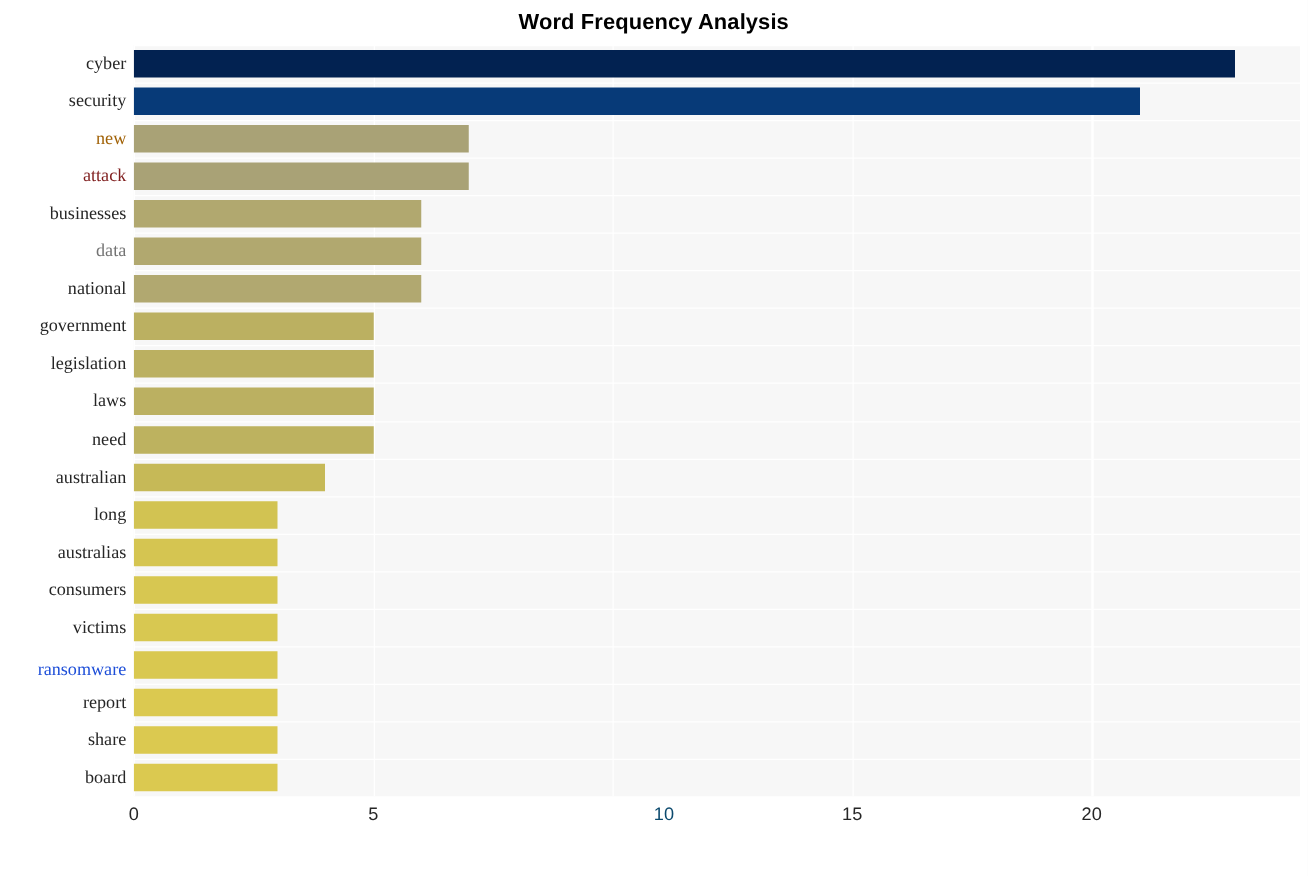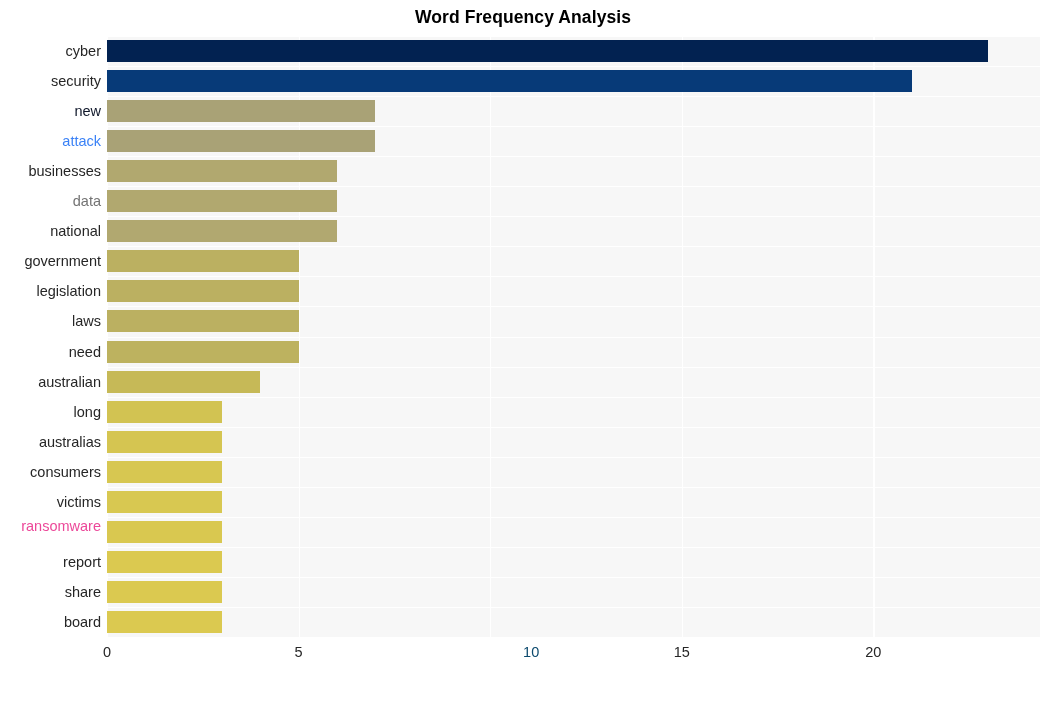--- a/index.html
+++ b/index.html
@@ -80,20 +80,21 @@
   }
   .y-label {
     position: absolute;
     right: 0;
     width: 101px;
     text-align: right;
     font-size: 14.5px;
     color: #262626;
     white-space: nowrap;
     line-height: 1;
+    font-family: Liberation Serif, serif;
   }
 
   
   #x-axis-ticks {
     position: absolute;
     left: 0;
     top: 645px;
     width: 1046px;
     height: 22px;
   }
@@ -174,35 +175,35 @@
         <div class="bar" title="ransomware: 3" style="left: 0px; width: 114.949px; top: 484.825px; background: rgb(217, 200, 80);"></div>
         <div class="bar" title="report: 3" style="left: 0px; width: 114.949px; top: 514.875px; background: rgb(219, 201, 80);"></div>
         <div class="bar" title="share: 3" style="left: 0px; width: 114.949px; top: 544.925px; background: rgb(219, 201, 80);"></div>
         <div class="bar" title="board: 3" style="left: 0px; width: 114.949px; top: 574.975px; background: rgb(219, 201, 80);"></div>
       </div>
   </div>
 
   <div id="y-axis-labels">
       <div class="y-label" style="top: 8.025px; color: rgb(38, 38, 38);">cyber</div>
       <div class="y-label" style="top: 38.075px; color: rgb(38, 38, 38);">security</div>
-      <div class="y-label" style="top: 68.125px; color: #0f172a;">new</div>
-      <div class="y-label" style="top: 98.175px; color: #3b82f6; text-align: right;">attack</div>
+      <div class="y-label" style="top: 68.125px; color: #a16207;">new</div>
+      <div class="y-label" style="top: 98.175px; color: #7f1d1d; text-align: right;">attack</div>
       <div class="y-label" style="top: 128.225px; color: rgb(38, 38, 38);">businesses</div>
       <div class="y-label" style="top: 158.275px; color: #737373;">data</div>
       <div class="y-label" style="top: 188.325px; color: rgb(38, 38, 38);">national</div>
       <div class="y-label" style="top: 218.375px; color: rgb(38, 38, 38);">government</div>
       <div class="y-label" style="top: 248.425px; color: rgb(38, 38, 38);">legislation</div>
       <div class="y-label" style="top: 278.475px; color: rgb(38, 38, 38);">laws</div>
       <div class="y-label" style="top: 308.525px; color: rgb(38, 38, 38);">need</div>
       <div class="y-label" style="top: 338.575px; color: rgb(38, 38, 38);">australian</div>
       <div class="y-label" style="top: 368.625px; color: rgb(38, 38, 38);">long</div>
       <div class="y-label" style="top: 398.675px; color: rgb(38, 38, 38);">australias</div>
       <div class="y-label" style="top: 428.725px; color: rgb(38, 38, 38); padding-left: 31px;">consumers</div>
       <div class="y-label" style="top: 458.775px; color: rgb(38, 38, 38); margin-left: 40px;">victims</div>
-      <div class="y-label" style="top: 483px; color: #ec4899;">ransomware</div>
+      <div class="y-label" style="top: 493px; color: #1d4ed8;">ransomware</div>
       <div class="y-label" style="top: 518.875px; color: rgb(38, 38, 38);">report</div>
       <div class="y-label" style="top: 548.925px; color: rgb(38, 38, 38);">share</div>
       <div class="y-label" style="top: 578.975px; color: rgb(38, 38, 38);">board</div>
     </div>
 
   <div id="x-axis-ticks">
       <div class="x-tick" style="left: 107px; color: rgb(38, 38, 38);">0</div>
       <div class="x-tick" style="left: 298.581px; color: rgb(38, 38, 38);">5</div>
       <div class="x-tick" style="left: 490.162px; color: #0c4a6e; margin-left: 41px;">10</div>
       <div class="x-tick" style="left: 681.743px; color: rgb(38, 38, 38);">15</div>

